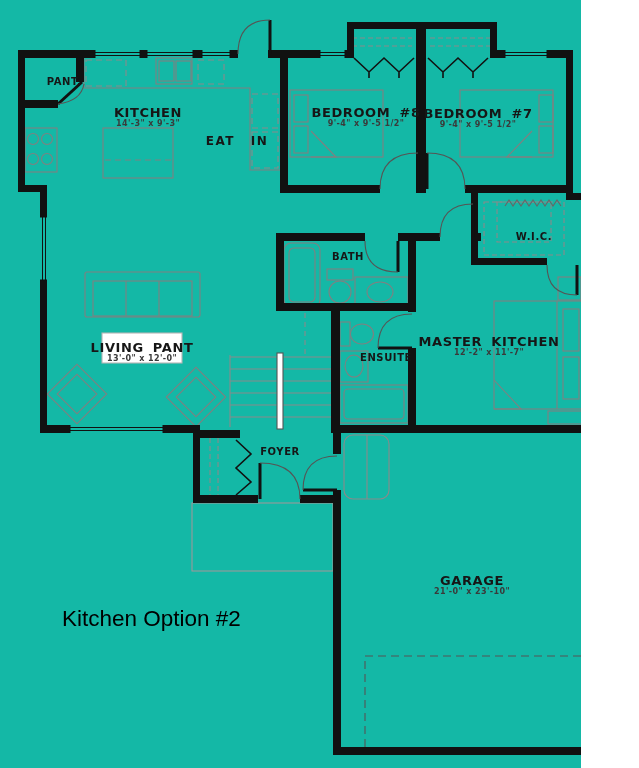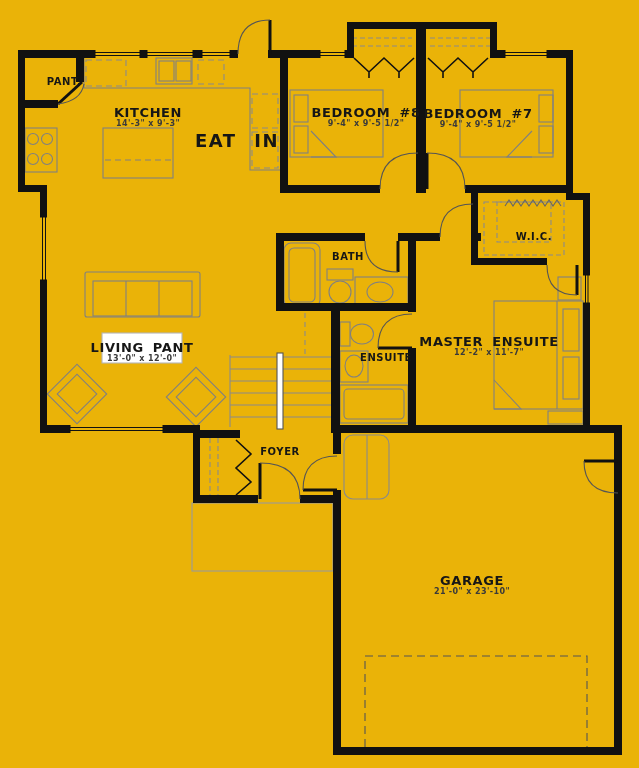--- a/index.html
+++ b/index.html
@@ -1,24 +1,24 @@
 <!DOCTYPE html>
 <html><head>
 <meta charset="utf-8">
 <style>
   html,body{margin:0;padding:0;background:#fff;}
-  #stage{position:relative;width:639px;height:768px;background:#eab308;overflow:hidden;
+  #stage{position:relative;width:581px;height:768px;background:#14b8a6;overflow:hidden;
          font-family:"DejaVu Sans",sans-serif;}
   #plan-svg{position:absolute;left:0;top:0;}
   .lbl{position:absolute;transform:translate(-50%,-50%);display:flex;flex-direction:column;
        align-items:center;gap:1px;white-space:nowrap;z-index:5;}
   .room-name{font-size:13px;font-weight:bold;color:#161616;letter-spacing:.6px;word-spacing:4px;line-height:1;}
   .room-dims{font-size:8px;font-weight:bold;color:#3a3a3a;letter-spacing:.4px;line-height:1;}
   .small .room-name{font-size:10px;}
-  .wide .room-name{word-spacing:10px;letter-spacing:1.5px;font-size:18px;}
+  .wide .room-name{word-spacing:10px;letter-spacing:1.5px;font-size:12px;}
   #plan-title{position:absolute;left:62px;top:606px;font-family:"Liberation Sans",sans-serif;
        font-size:22.5px;color:#000;z-index:5;white-space:nowrap;}
 </style>
 </head>
 <body>
 
 <div id="stage">
 
 <svg id="plan-svg" width="639" height="768" viewBox="0 0 639 768" xmlns="http://www.w3.org/2000/svg">
 
@@ -261,31 +261,32 @@
     <div class="room-name">BEDROOM #7</div>
     <div class="room-dims">9'-4" x 9'-5 1/2"</div>
   </div>
   <div class="lbl small" style="left:534px;top:237px">
     <div class="room-name">W.I.C.</div>
   </div>
   <div class="lbl small" style="left:348px;top:257px">
     <div class="room-name">BATH</div>
   </div>
   <div class="lbl" style="left:489px;top:346px">
-    <div class="room-name">MASTER ENSUITE</div>
+    <div class="room-name">MASTER KITCHEN</div>
     <div class="room-dims">12'-2" x 11'-7"</div>
   </div>
   <div class="lbl" style="left:142px;top:352px">
     <div class="room-name">LIVING PANT</div>
     <div class="room-dims">13'-0" x 12'-0"</div>
   </div>
   <div class="lbl small" style="left:386px;top:358px">
     <div class="room-name">ENSUITE</div>
   </div>
   <div class="lbl small" style="left:280px;top:452px">
     <div class="room-name">FOYER</div>
   </div>
   <div class="lbl" style="left:472px;top:585px">
     <div class="room-name">GARAGE</div>
     <div class="room-dims">21'-0" x 23'-10"</div>
   </div>
 
+  <div id="plan-title">Kitchen Option #2</div>
 </div>
 
 </body></html>

